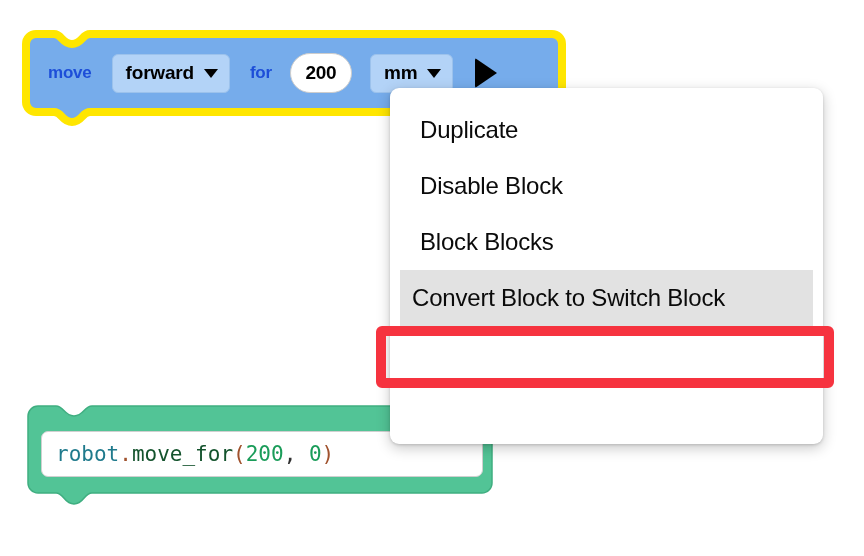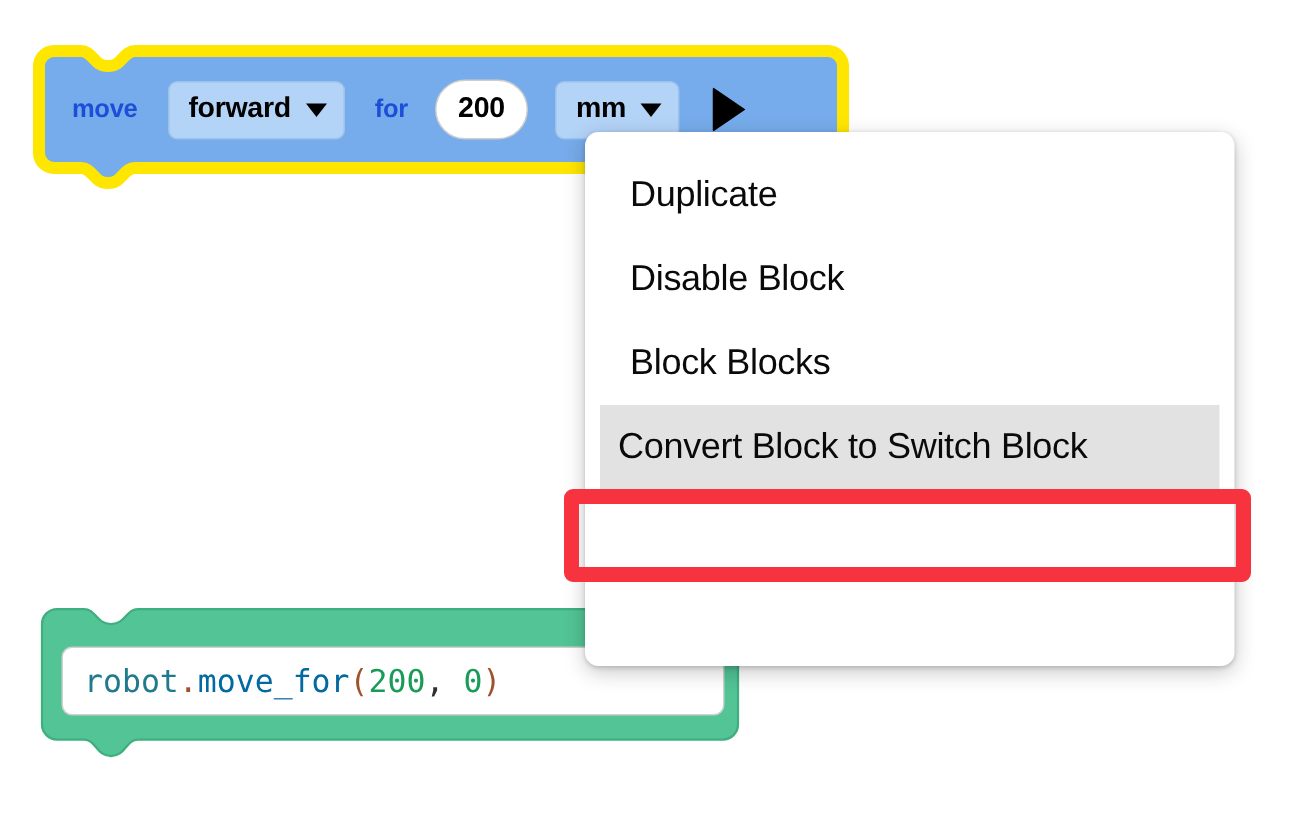--- a/index.html
+++ b/index.html
@@ -117,21 +117,21 @@
   }
   .code-text {
     font-family: "DejaVu Sans Mono", monospace;
     font-size: 21px;
     white-space: pre;
     padding-left: 14px;
     letter-spacing: 0px;
   }
   .tok-obj  { color: #1f7a8c; }
   .tok-dot  { color: #a0522d; }
-  .tok-fn   { color: #0369a1; }
+  .tok-fn   { color: #14532d; }
   .tok-paren{ color: #a0522d; }
   .tok-num  { color: #1a9c59; }
   .tok-comma{ color: #303030; }
 
   
   #context-menu {
     position: absolute;
     left: 390px;
     top: 88px;
     width: 433px;

